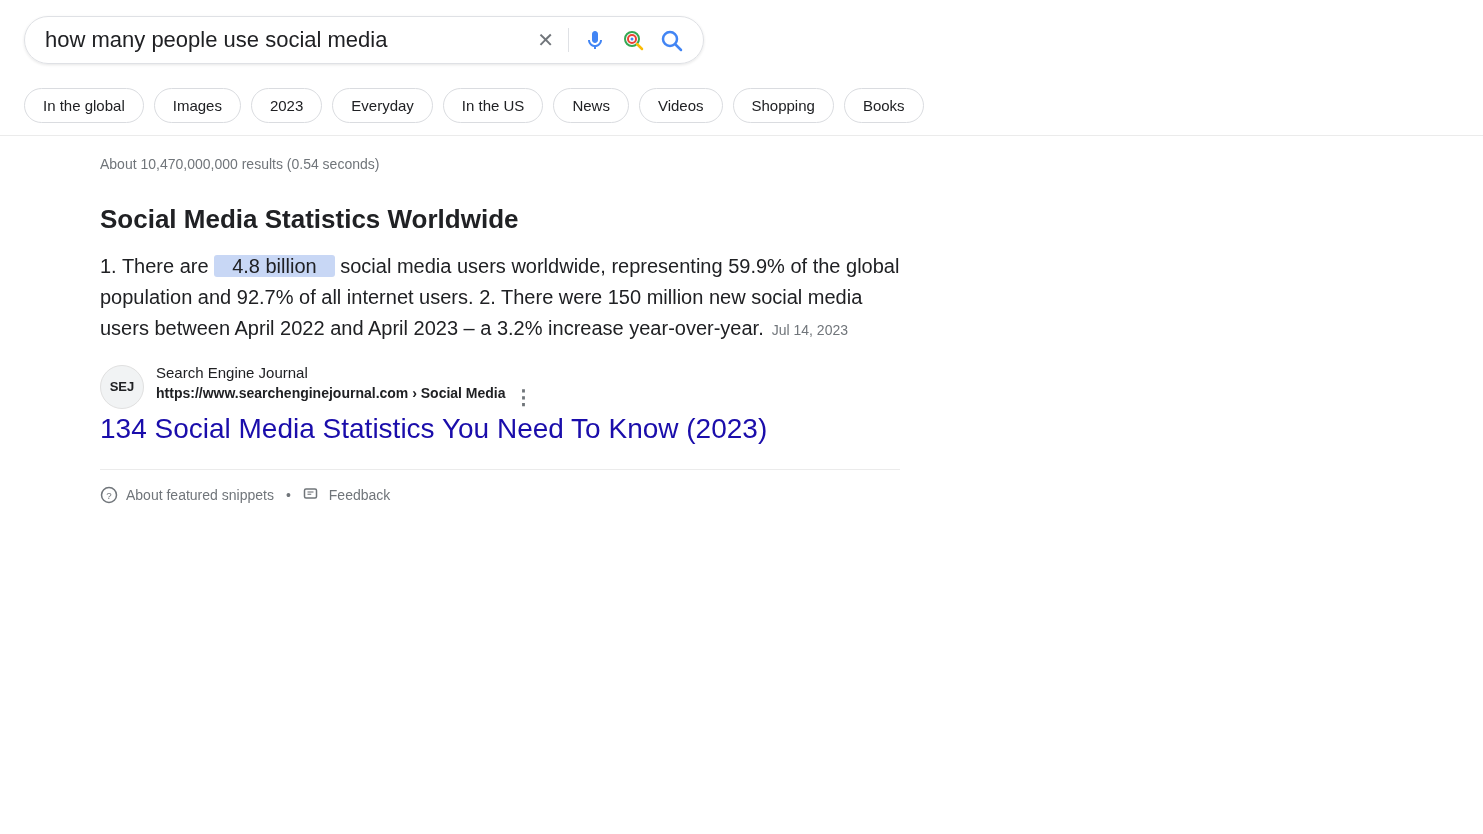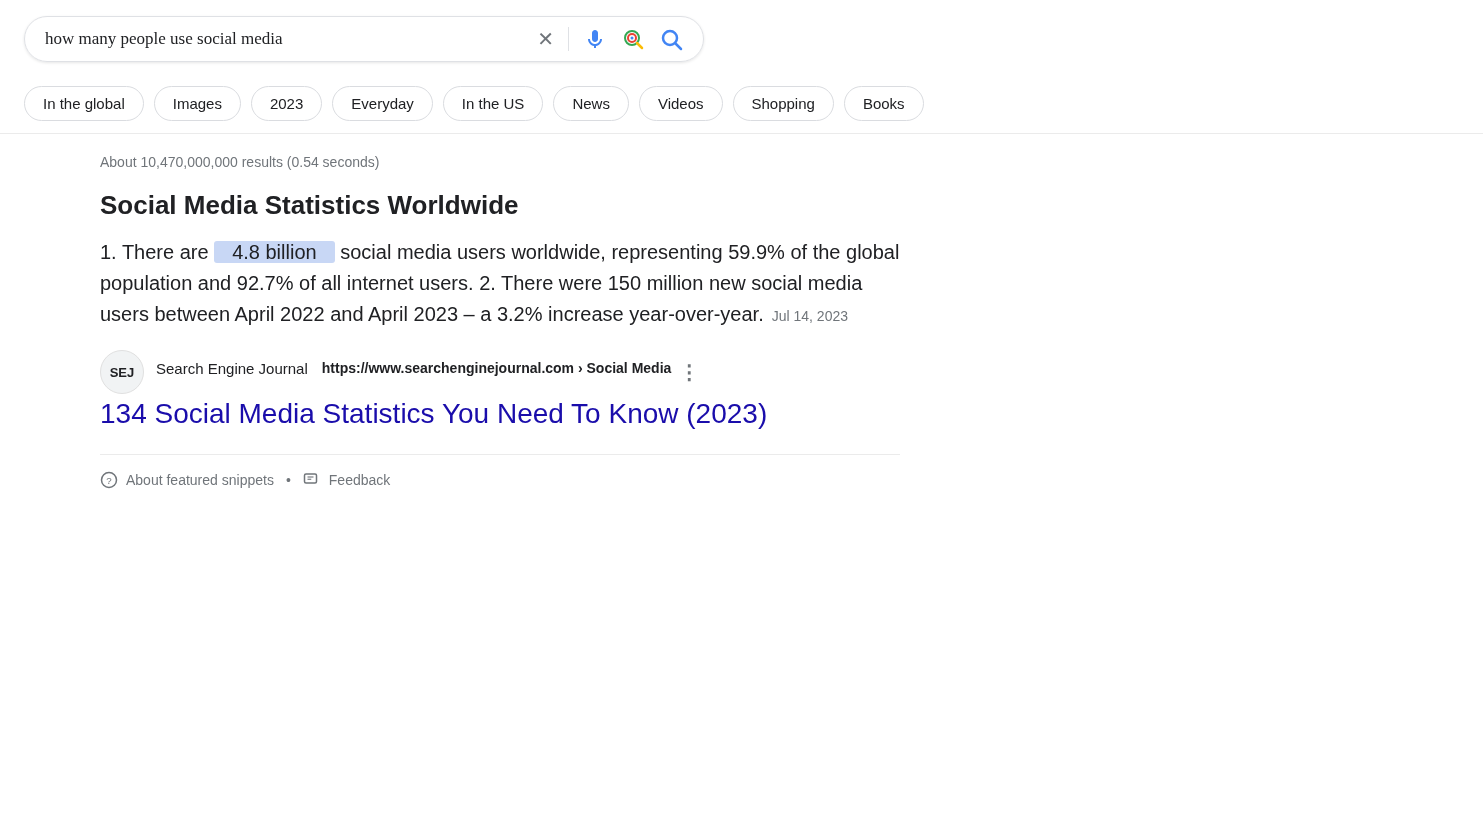--- a/index.html
+++ b/index.html
@@ -32,24 +32,23 @@
       padding: 10px 20px;
       width: 680px;
       gap: 12px;
       box-shadow: 0 1px 3px rgba(0,0,0,0.1);
     }
 
     .search-input {
       flex: 1;
       border: none;
       outline: none;
-      font-size: 17px;
+      font-size: 22px;
       color: #202124;
       background: transparent;
-      font-family: Liberation Serif, serif;
     }
 
     .search-icons {
       display: flex;
       align-items: center;
       gap: 14px;
     }
 
     .icon-x {
       color: #70757a;
@@ -111,21 +110,21 @@
 
     
     .results-area {
       padding: 20px 0 20px 100px;
       max-width: 900px;
     }
 
     .results-count {
       font-size: 14px;
       color: #70757a;
-      margin-bottom: 20px;
+      margin-bottom: 32px;
     }
 
     .featured-snippet-title {
       font-size: 26px;
       font-weight: 700;
       color: #202124;
       margin-bottom: 16px;
     }
 
     .featured-snippet-body {
@@ -166,21 +165,22 @@
       justify-content: center;
       font-size: 13px;
       font-weight: 700;
       color: #202124;
       border: 1px solid #e0e0e0;
       flex-shrink: 0;
     }
 
     .source-details {
       display: flex;
-      gap: 14px;
+      flex-direction: column;
+      gap: 4px;
     }
 
     .source-name {
       font-size: 15px;
       font-weight: 500;
       color: #202124;
     }
 
     .source-url-row {
       display: flex;

